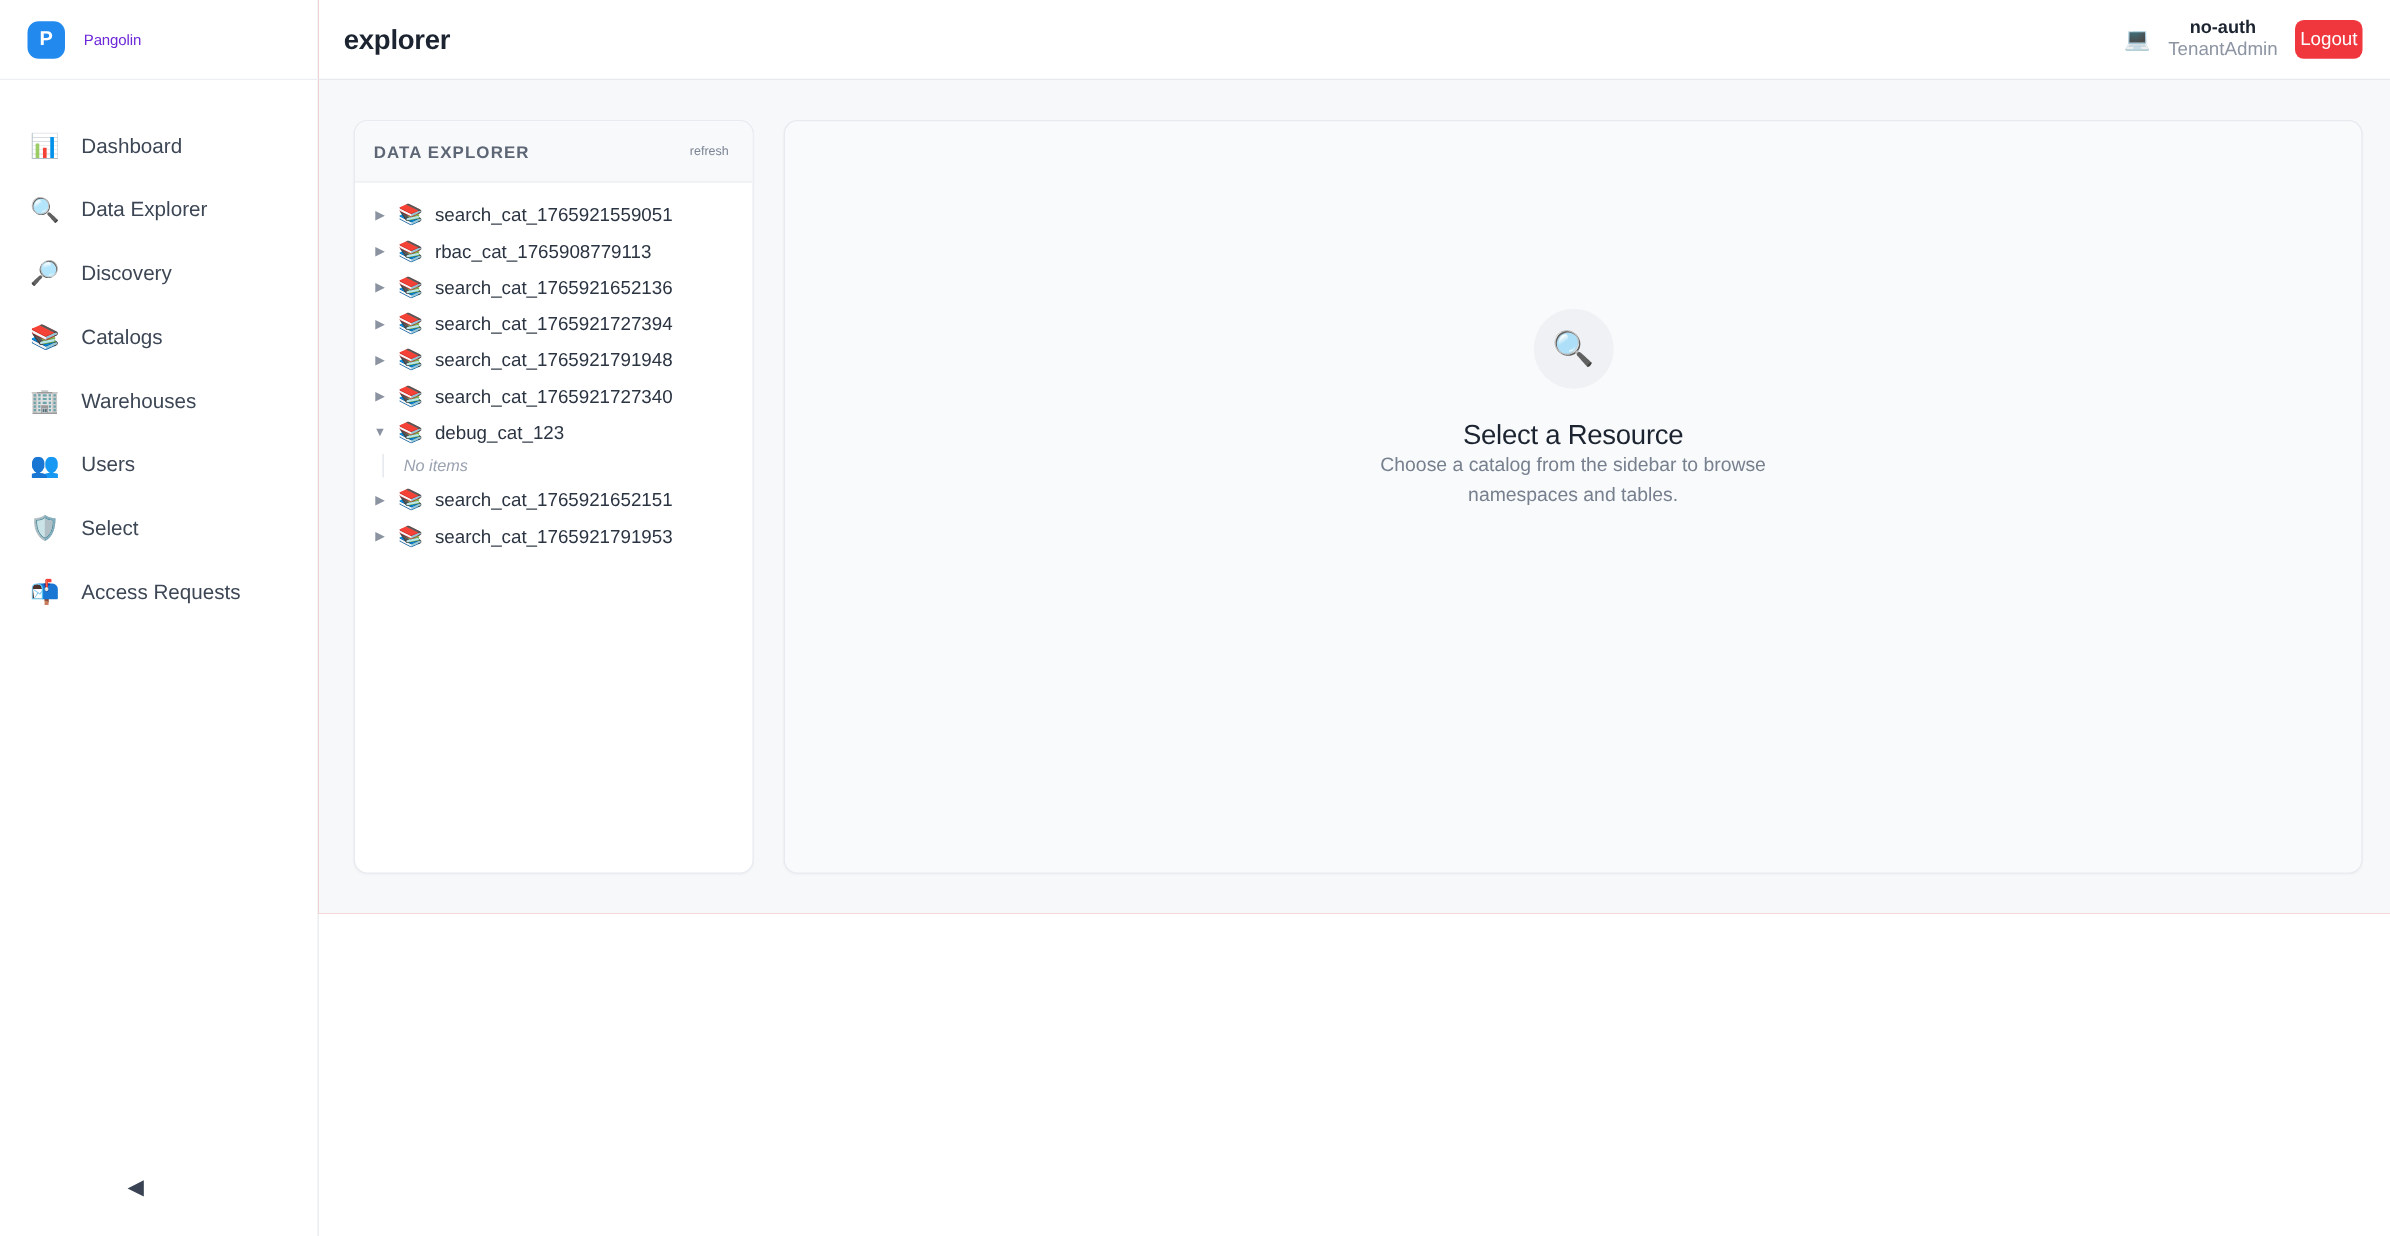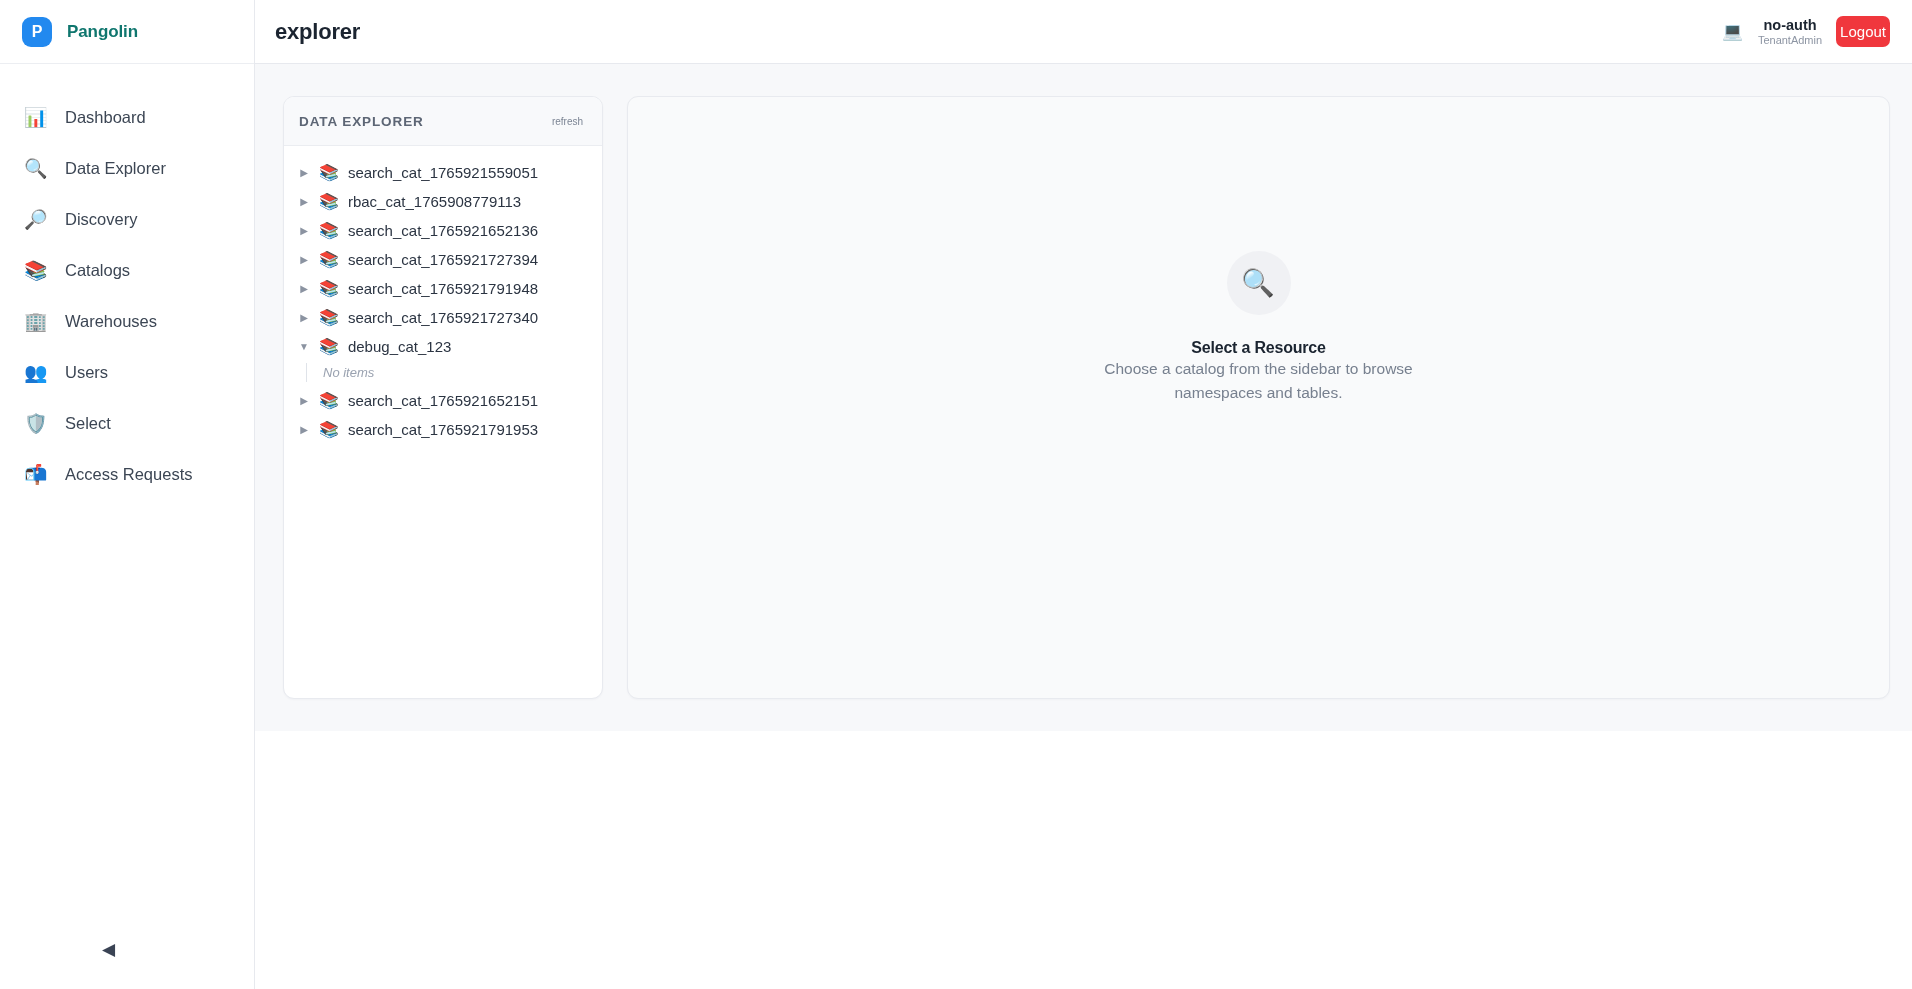--- a/index.html
+++ b/index.html
@@ -24,21 +24,21 @@
     display: flex; align-items: center;
     padding-left: 22px; gap: 15px;
     border-bottom: 1px solid #eceef2;
   }
   .brand-badge {
     width: 30px; height: 30px; border-radius: 9px;
     background: #2289ef;
     color: #fff; font-size: 16px; font-weight: 700;
     display: flex; align-items: center; justify-content: center;
   }
-  .brand-name { font-size: 17px; font-weight: 700; color: #0f766e; letter-spacing: -0.1px; }
+  .brand-name { font-size: 12px; font-weight: 400; color: #6d28d9; letter-spacing: -0.1px; }
 
   .nav { padding-top: 28px; flex: 1 1 auto; }
   .nav-item {
     display: flex; align-items: center;
     gap: 17px;
     height: 51px;
     padding-left: 25px;
     cursor: pointer;
     color: #3c4654;
     font-size: 16.5px;
@@ -63,21 +63,21 @@
     border-bottom: 1px solid #e7e9ee;
     display: flex; align-items: center; justify-content: space-between;
     padding: 0 22px 0 20px;
     flex: 0 0 64px;
   }
   .page-title { font-size: 22px; font-weight: 700; color: #1b2430; letter-spacing: -0.2px; }
   .topbar-right { display: flex; align-items: center; gap: 14px; }
   .term-ico { font-size: 17px; opacity: .95; }
   .user-block { text-align: center; line-height: 1.25; }
   .user-name { font-size: 14.5px; font-weight: 700; color: #1b2430; }
-  .user-role { font-size: 11px; color: #8d95a3; }
+  .user-role { font-size: 15px; color: #8d95a3; }
   .logout-btn {
     background: #f0373d; color: #fff;
     border: none; border-radius: 7px;
     font-size: 15px; font-family: inherit;
     padding: 7px 4px; cursor: pointer;
   }
 
   
   .content {
     flex: 1 1 auto;
@@ -142,21 +142,21 @@
   }
   .empty-state { text-align: center; margin-top: -140px; max-width: 360px; }
   .empty-circle {
     width: 64px; height: 64px; border-radius: 50%;
     background: #f0f1f4;
     margin: 0 auto 24px auto;
     display: flex; align-items: center; justify-content: center;
     font-size: 27px;
   }
   .empty-title {
-    font-size: 16px; font-weight: 700; color: #1b2430;
+    font-size: 22px; font-weight: 400; color: #1b2430;
     margin-bottom: 0; letter-spacing: -.2px;
   }
   .empty-sub { font-size: 15.5px; color: #77808f; line-height: 1.5; }
 </style>
 </head>
 <body>
 
 <div class="app">
 
   <aside class="sidebar">

